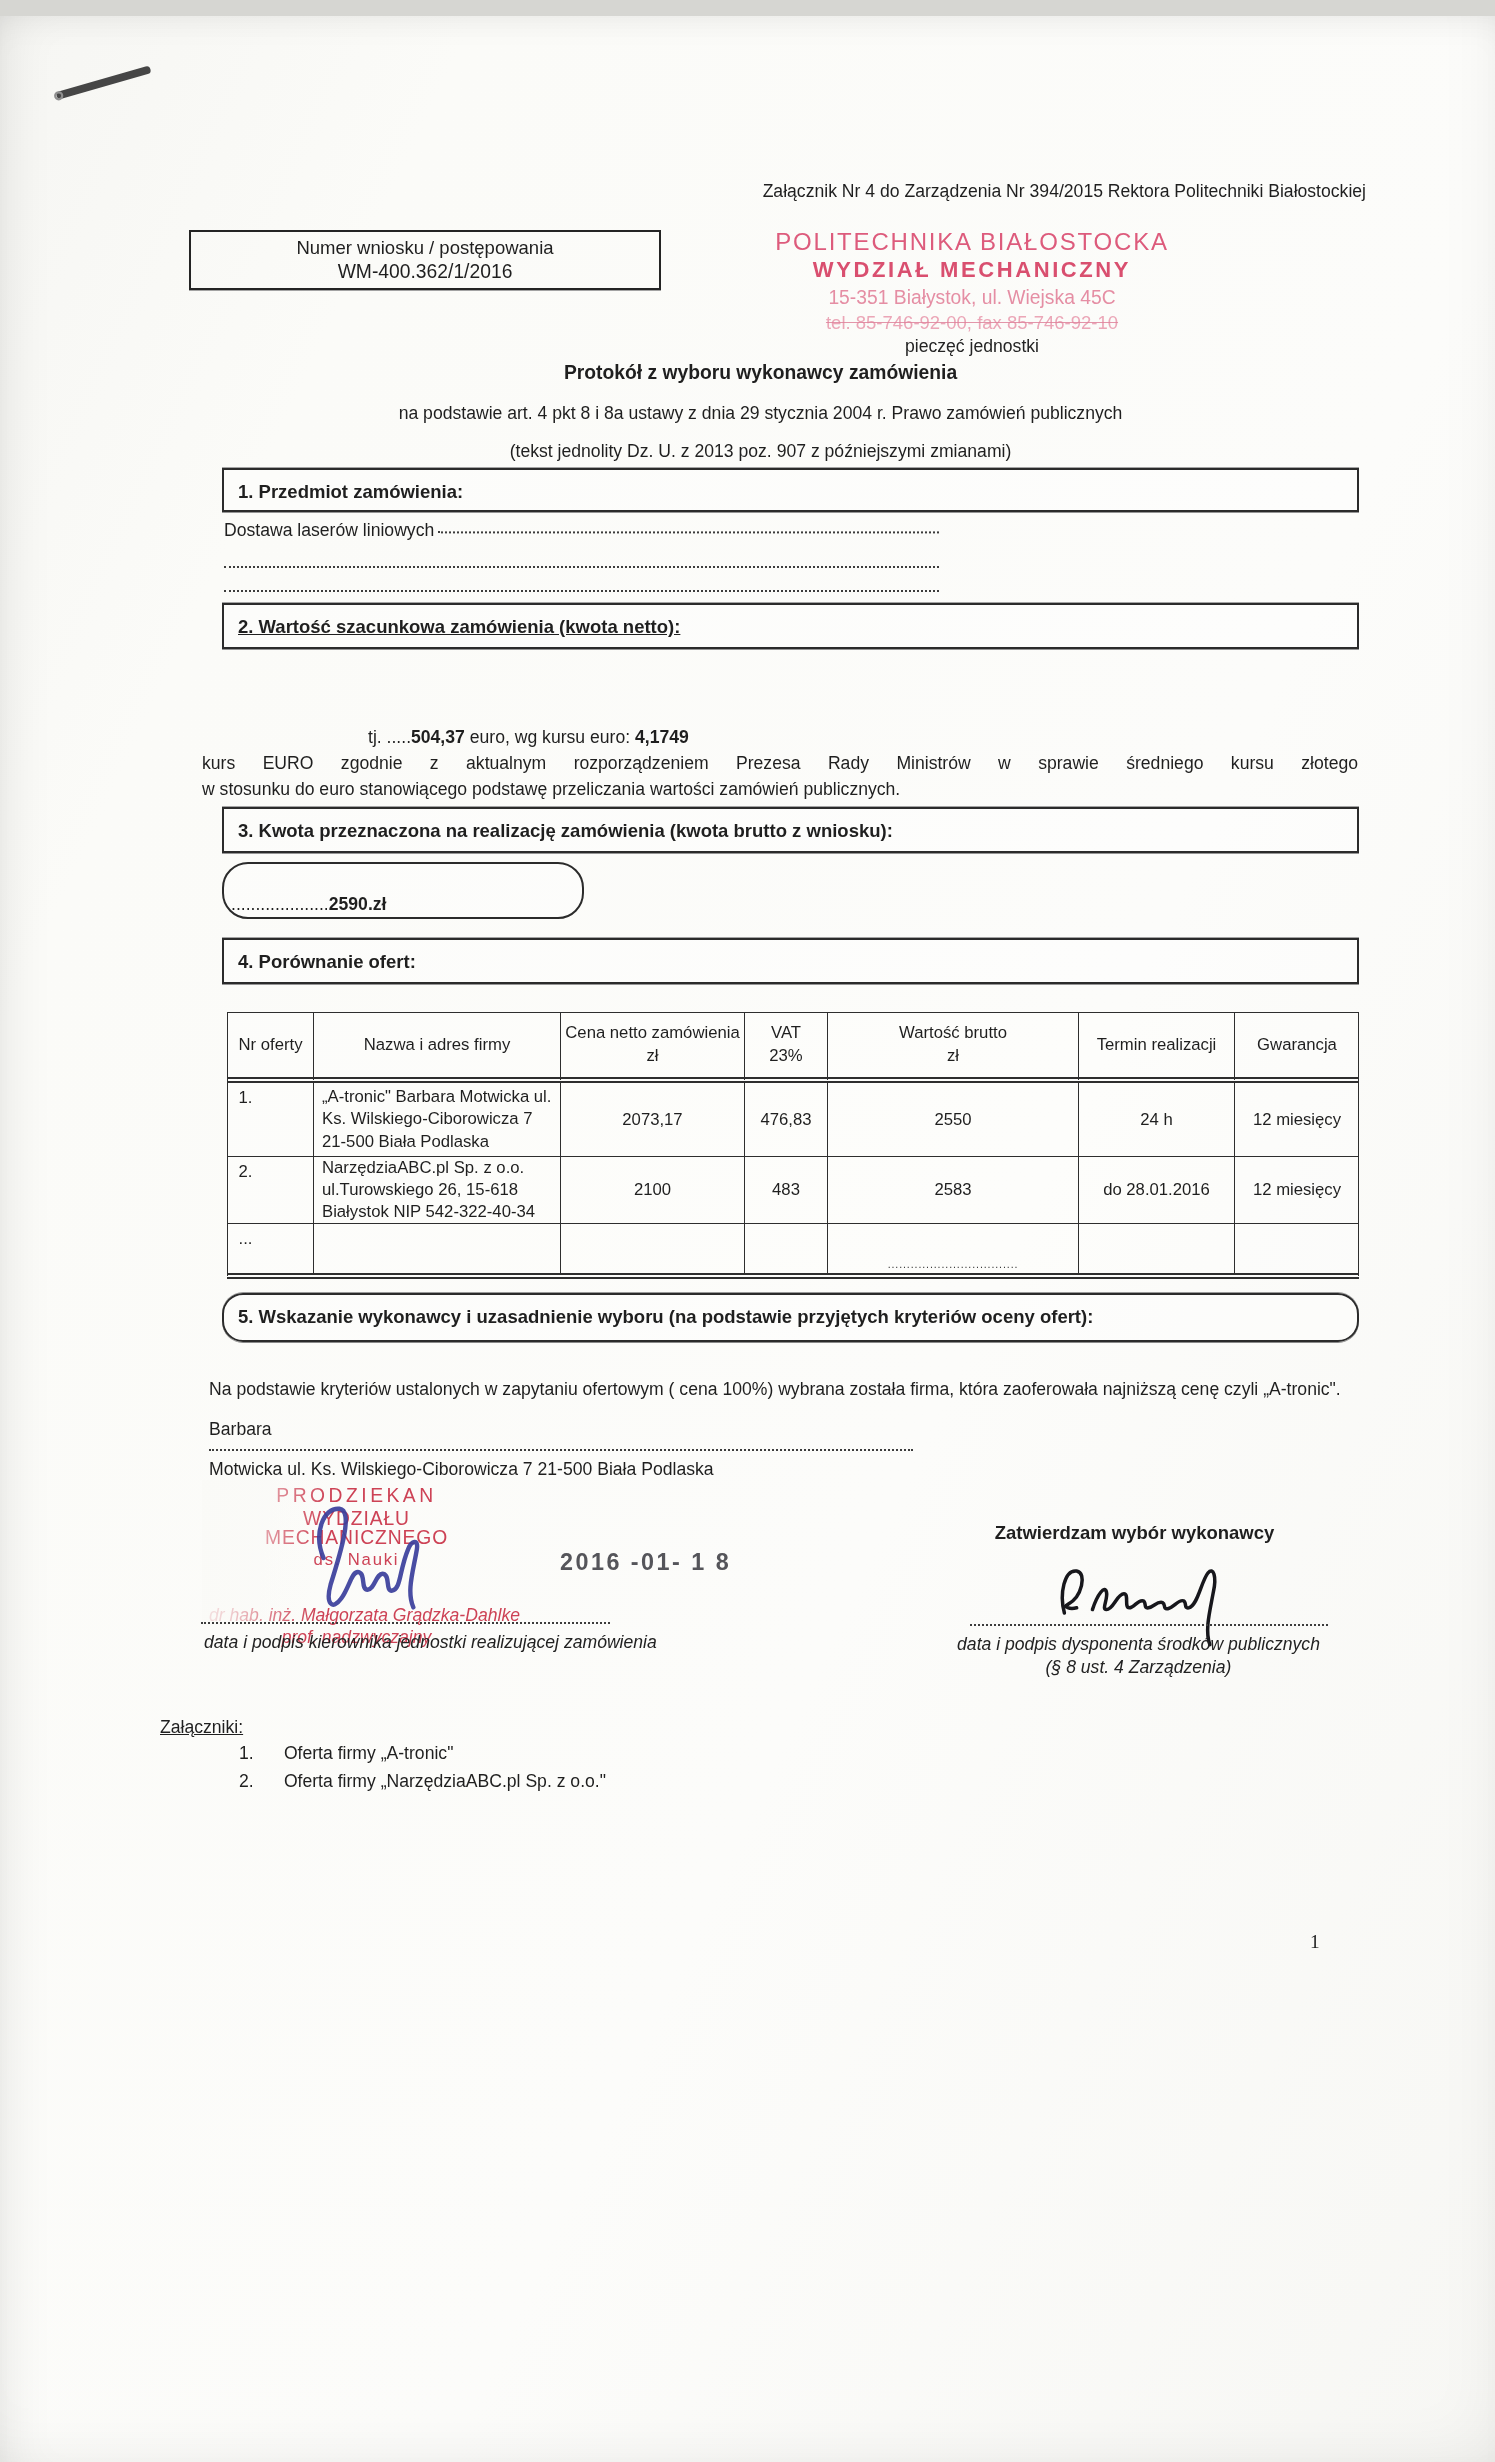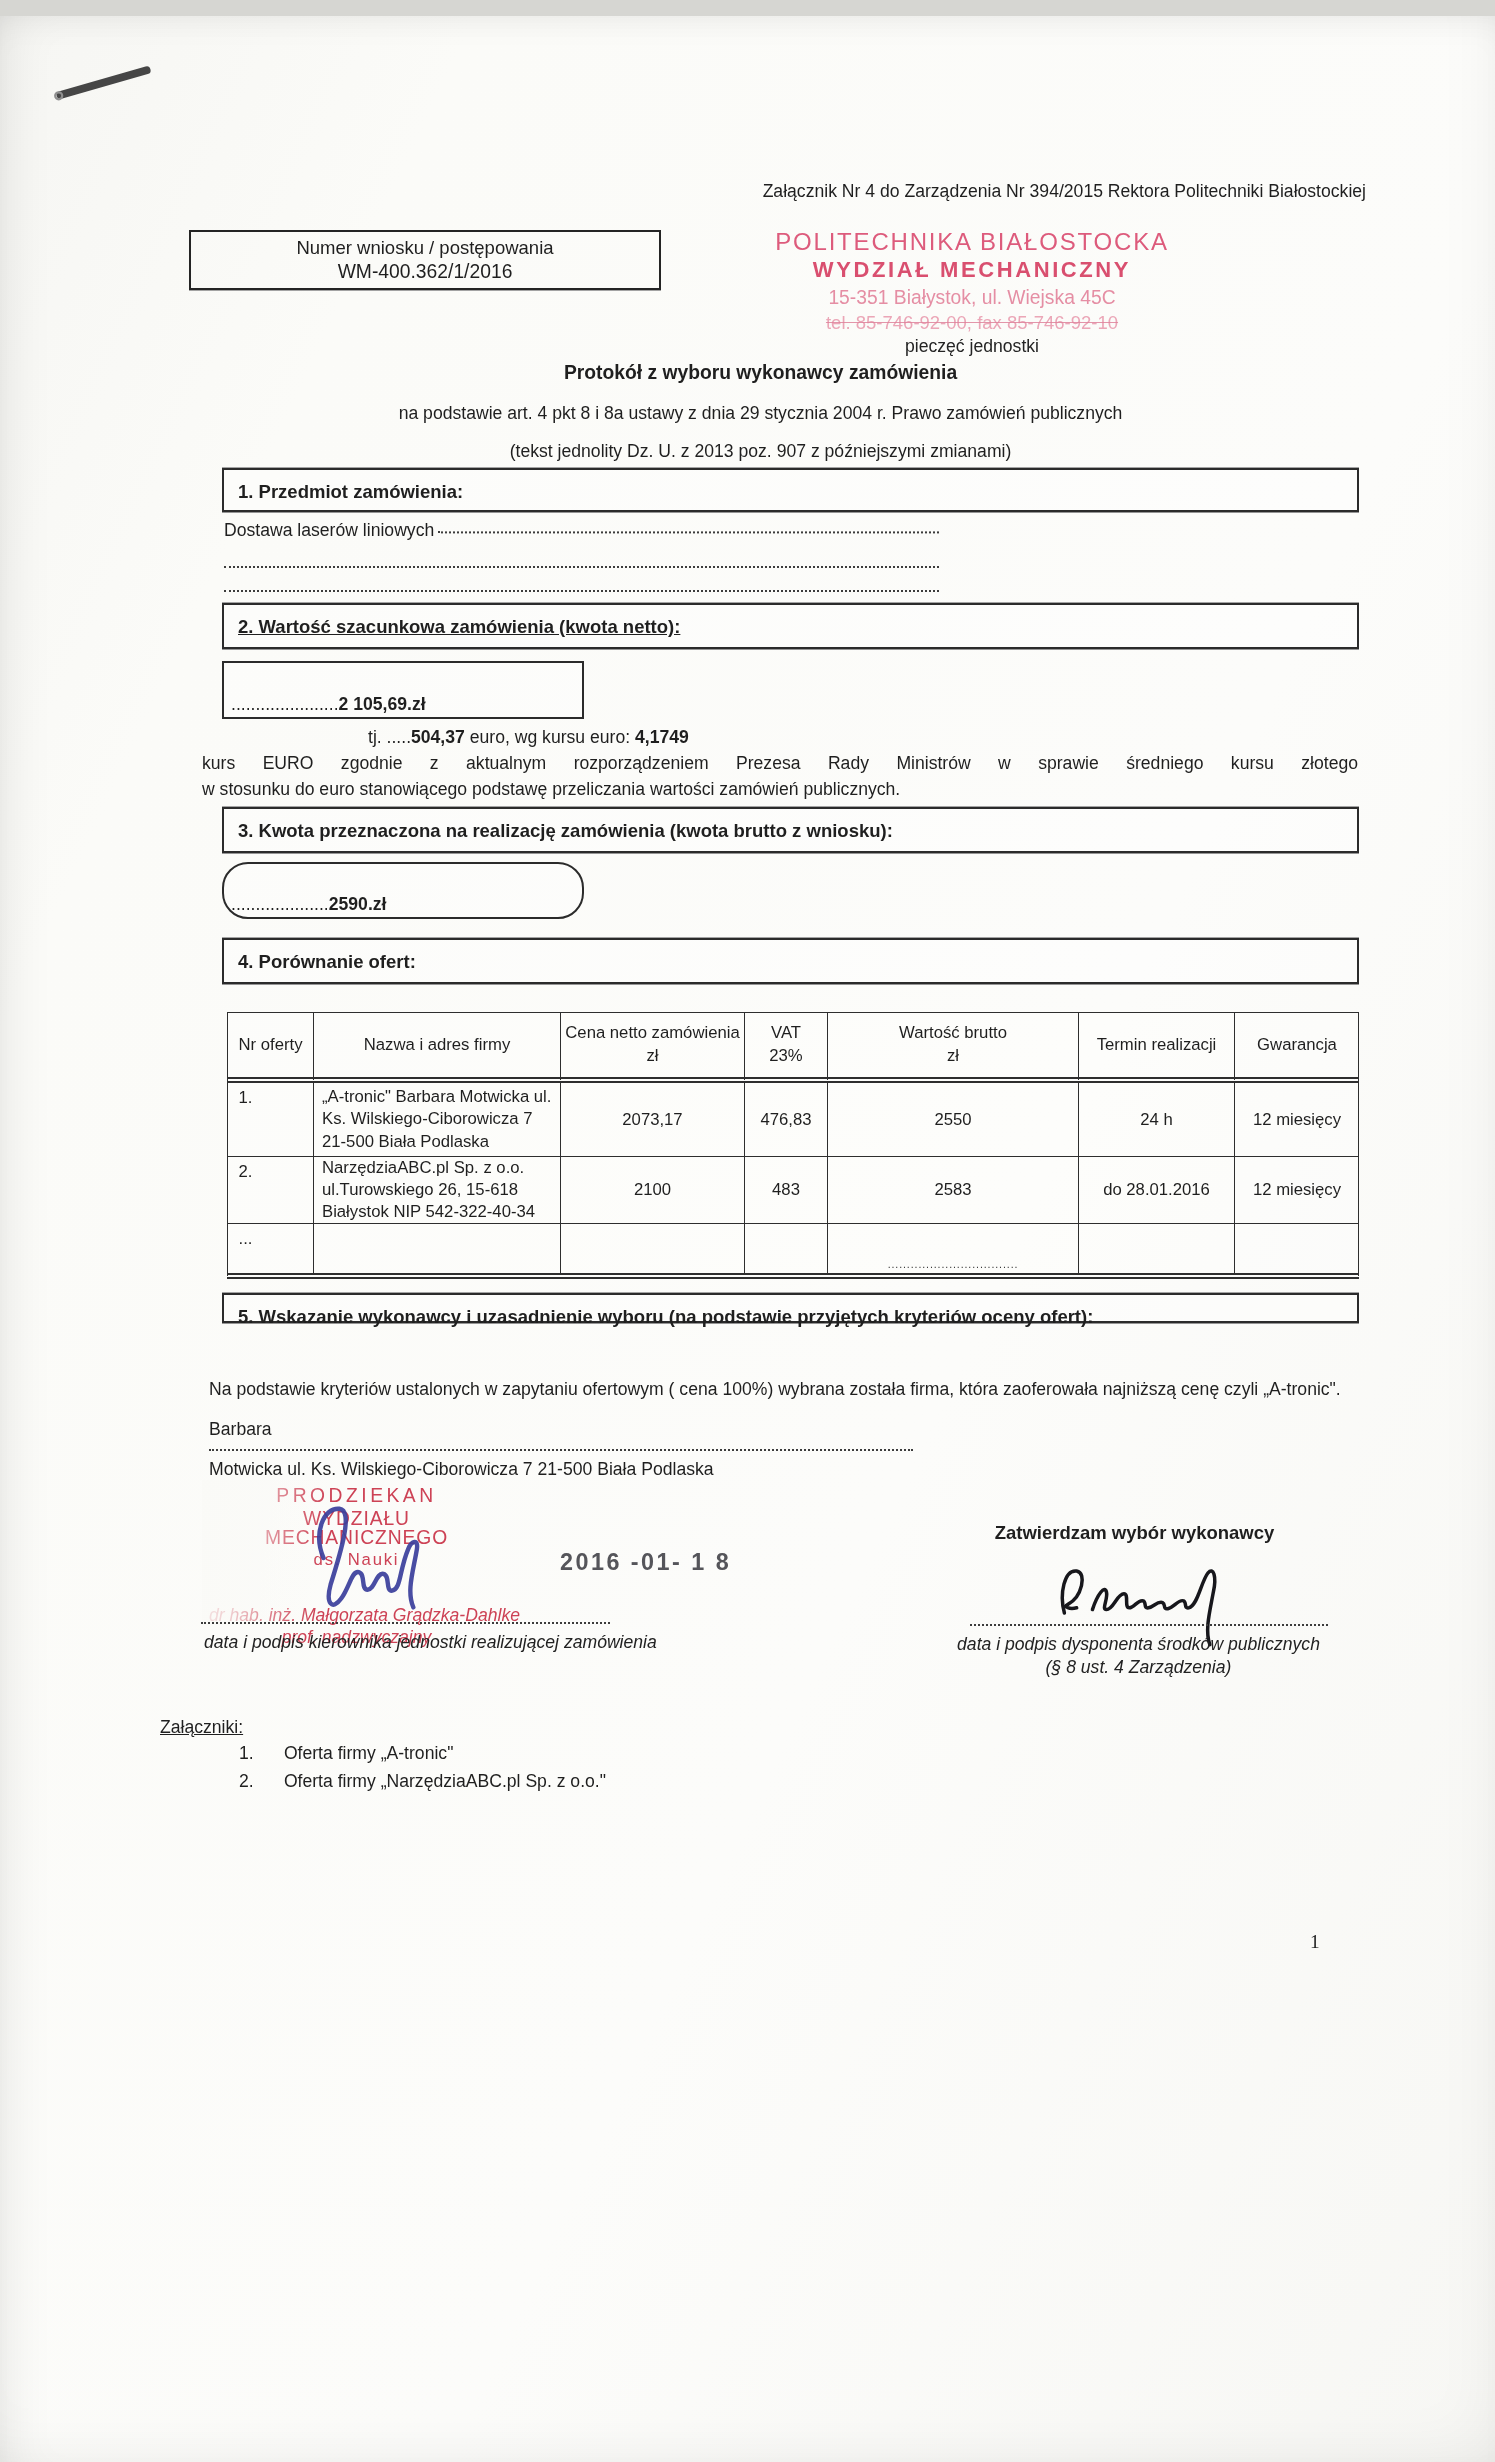--- a/index.html
+++ b/index.html
@@ -106,25 +106,20 @@
   </div>
   <div class="abs leaderrow" style="left:224px;top:504px;width:715px;font-size:17.6px;">
     <span>Dostawa laserów liniowych</span>
     <span class="fill"></span>
   </div>
   <div class="abs dotlead" style="left:224px;top:550px;width:715px;"></div>
   <div class="abs dotlead" style="left:224px;top:574px;width:715px;"></div>
 
   <div class="secbox" style="top:587px;height:46px;text-decoration:underline;">
     <span>2. Wartość szacunkowa zamówienia (kwota netto):</span>
-  </div>
-  <div class="amtbox" style="top:645px;height:58px;">
-    <div class="amt">
-      <span>......................</span><span class="bold">2 105,69.zł</span>
-    </div>
   </div>
   <div class="abs" style="left:368px;top:711px;font-size:17.6px;">
     <span>tj. .....</span><span class="bold">504,37</span><span> euro, wg kursu euro: </span><span class="bold">4,1749</span>
   </div>
   <div class="abs" style="left:202px;top:737px;width:1156px;font-size:17.6px;text-align:justify;text-align-last:justify;">kurs EURO zgodnie z aktualnym rozporządzeniem Prezesa Rady Ministrów w sprawie średniego kursu złotego</div>
   <div class="abs" style="left:202px;top:763px;font-size:17.6px;">w stosunku do euro stanowiącego podstawę przeliczania wartości zamówień publicznych.</div>
 
   <div class="secbox" style="top:791px;height:46px;">
     <span>3. Kwota przeznaczona na realizację zamówienia (kwota brutto z wniosku):</span>
   </div>
@@ -172,21 +167,21 @@
 
     <div class="c nrcell botrow">...</div>
     <div class="c botrow"></div>
     <div class="c botrow"></div>
     <div class="c botrow"></div>
     <div class="c botrow dotscell">..................................</div>
     <div class="c botrow"></div>
     <div class="c botrow lastcol"></div>
   </div>
 
-  <div class="secbox" style="top:1277px;height:30px;">
+  <div class="secbox" style="top:1277px;height:49px;border-radius:21px;">
     <span>5. Wskazanie wykonawcy i uzasadnienie wyboru (na podstawie przyjętych kryteriów oceny ofert):</span>
   </div>
   <div class="abs pre" style="left:209px;top:1353px;width:1154px;font-size:17.6px;line-height:40px;">Na podstawie kryteriów ustalonych w zapytaniu ofertowym ( cena 100%) wybrana została firma, która zaoferowała najniższą cenę czyli „A-tronic". Barbara
 Motwicka ul. Ks. Wilskiego-Ciborowicza 7 21-500 Biała Podlaska</div>
   <div class="abs dotlead" style="left:209px;top:1433px;width:704px;"></div>
 
   <div class="abs redstamp" style="left:209px;top:1470px;width:295px;">
     <div class="r1">PRODZIEKAN</div>
     <div class="r2">WYDZIAŁU MECHANICZNEGO</div>
     <div class="r3">ds. Nauki</div>

